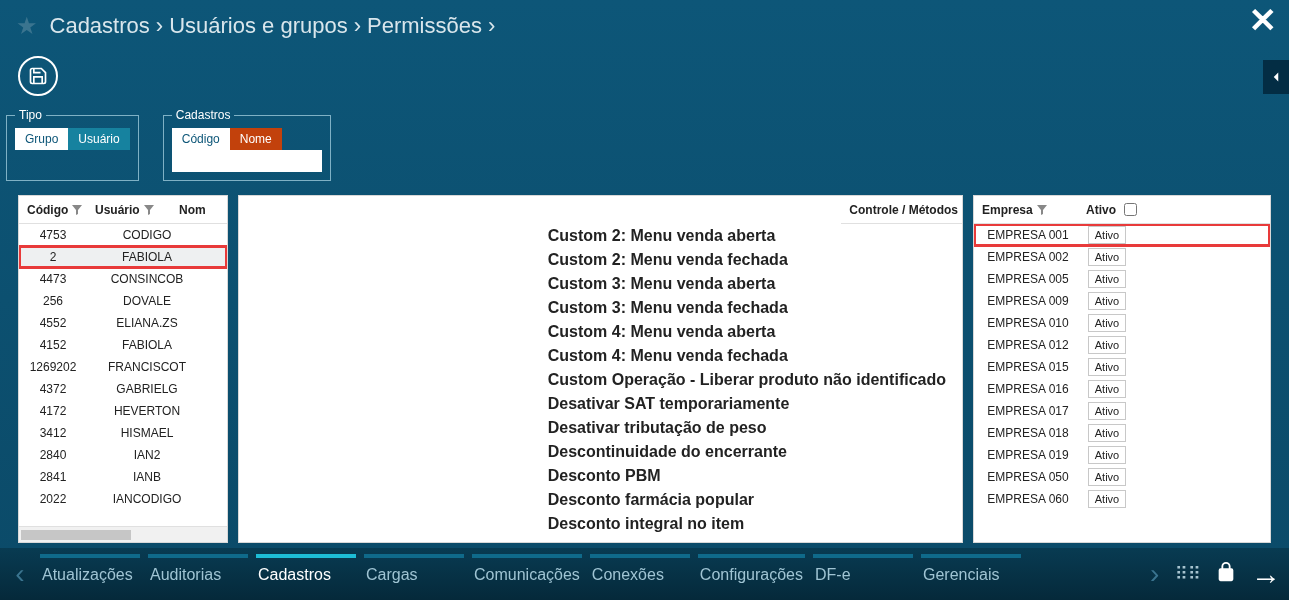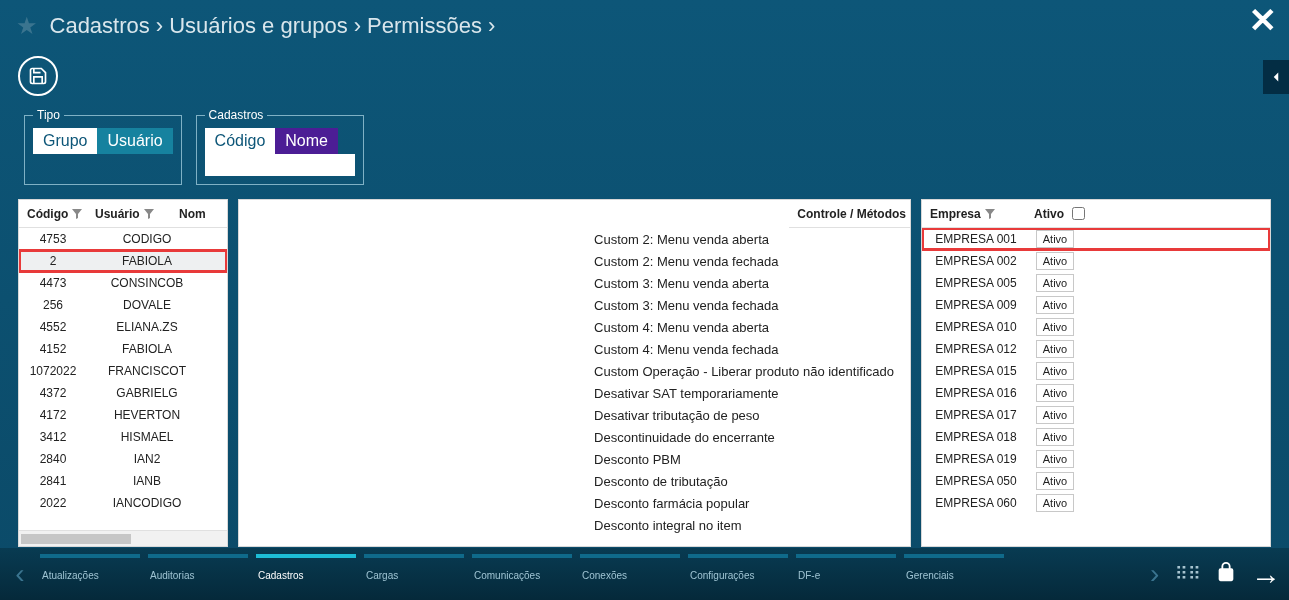--- a/index.html
+++ b/index.html
@@ -59,38 +59,38 @@
   border: 2px solid #fff;
   border-radius: 50%;
   display: flex;
   align-items: center;
   justify-content: center;
   cursor: pointer;
 }
 .save-btn svg { width: 20px; height: 20px; }
 .form-row {
   display: flex;
-  gap: 14px;
-  padding: 0 18px 14px 24px;
+  gap: 24px;
+  padding: 0 18px 14px 6px;
   margin-top: 8px;
 }
 fieldset.box {
   border: 1px solid #7fb1c5;
   padding: 6px 8px 8px 8px;
   color: #fff;
 }
 fieldset.box legend {
   font-size: 12px;
   padding: 0 4px;
   color: #fff;
 }
 .toggle-pair { display: flex; }
 .toggle-pair .opt {
   padding: 4px 10px;
-  font-size: 16px;
+  font-size: 12px;
   cursor: pointer;
 }
 .toggle-pair .opt.inactive { background: #16829f; color: #fff; }
 .search-input {
   width: 150px;
   height: 22px;
   border: none;
   padding: 2px 6px;
   font-size: 12px;
   vertical-align: top;
@@ -104,21 +104,21 @@
 .panel {
   background: #fff;
   color: #222;
   border: 1px solid #d8d8d8;
   position: relative;
   display: flex;
   flex-direction: column;
 }
 .panel.left { width: 210px; }
 .panel.mid { flex: 1; align-items: flex-end; }
-.panel.right { width: 350px; }
+.panel.right { width: 298px; }
 .grid-header {
   font-size: 12px;
   font-weight: bold;
   background: #fff;
   border-bottom: 1px solid #e0e0e0;
   display: flex;
   align-items: center;
   height: 28px;
   padding: 0 4px;
 }
@@ -154,26 +154,27 @@
   outline-offset: -2px;
   background: #eef0f1;
 }
 .panel.left .cell.c1 { width: 68px; }
 .panel.left .cell.c2 { width: 120px; }
 .panel.left .grid-header .col.c1 { width: 68px; }
 .panel.left .grid-header .col.c2 { width: 84px; }
 .panel.left .grid-header .col.c3 { width: 36px; }
 .mid-row {
   padding: 3px 16px;
-  font-size: 13px;
+  font-size: 16px;
   height: auto;
   min-height: 22px;
   display: flex;
   align-items: center;
   cursor: pointer;
+  font-weight: bold;
 }
 .panel.right .grid-header .col.c1 { width: 104px; }
 .panel.right .grid-header .col.c2 { width: 60px; }
 .panel.right .row .cell.c1 { width: 108px; }
 .panel.right .row .cell.c2 { width: 50px; }
 .panel.right .row .cell.c2 span {
   display: inline-block;
   border: 1px solid #c8c8c8;
   padding: 0 6px;
   font-size: 11px;
@@ -216,21 +217,21 @@
 .tabs-strip {
   flex: 1;
   display: flex;
   gap: 8px;
   align-items: flex-start;
   height: 100%;
   padding-top: 6px;
 }
 .tab {
   color: #9fc4d3;
-  font-size: 10px;
+  font-size: 16px;
   cursor: pointer;
   height: 38px;
   display: flex;
   align-items: center;
   padding: 0 2px;
   border-top: 4px solid #0f6a8a;
   min-width: 100px;
 }
 .tab.active { color: #fff; border-top-color: #1dbdd6; }
 .right-icons {
@@ -276,21 +277,21 @@
       <legend>Tipo</legend>
       <div class="toggle-pair">
         <div class="opt inactive" style="background:#fff;color:#0d5678">Grupo</div>
         <div class="opt" style="background:#16829f;color:#fff">Usuário</div>
       </div>
     </fieldset>
     <fieldset class="box">
       <legend>Cadastros</legend>
       <span class="toggle-pair">
         <span class="opt" style="background:#fff;color:#0d5678">Código</span>
-        <span class="opt" style="background:#4c1d95;color:#fff">Nome</span>
+        <span class="opt" style="background:#c2410c;color:#fff">Nome</span>
       </span>
       <input class="search-input" value="" style="">
     </fieldset>
   </div>
 
   <div class="panels">
 
     <div class="panel left">
       <div class="grid-header">
         <div class="col c1">
@@ -332,21 +333,21 @@
           </div>
           <div class="row">
             <div class="cell c1">4552</div>
             <div class="cell c2">ELIANA.ZS</div>
           </div>
           <div class="row">
             <div class="cell c1">4152</div>
             <div class="cell c2">FABIOLA</div>
           </div>
           <div class="row">
-            <div class="cell c1">1072022</div>
+            <div class="cell c1">1269202</div>
             <div class="cell c2">FRANCISCOT</div>
           </div>
           <div class="row">
             <div class="cell c1">4372</div>
             <div class="cell c2">GABRIELG</div>
           </div>
           <div class="row">
             <div class="cell c1">4172</div>
             <div class="cell c2">HEVERTON</div>
           </div>
@@ -381,21 +382,20 @@
           <div class="mid-row">Custom 2: Menu venda fechada</div>
           <div class="mid-row">Custom 3: Menu venda aberta</div>
           <div class="mid-row">Custom 3: Menu venda fechada</div>
           <div class="mid-row">Custom 4: Menu venda aberta</div>
           <div class="mid-row">Custom 4: Menu venda fechada</div>
           <div class="mid-row selected-method">Custom Operação - Liberar produto não identificado</div>
           <div class="mid-row">Desativar SAT temporariamente</div>
           <div class="mid-row">Desativar tributação de peso</div>
           <div class="mid-row">Descontinuidade do encerrante</div>
           <div class="mid-row">Desconto PBM</div>
-          <div class="mid-row">Desconto de tributação</div>
           <div class="mid-row">Desconto farmácia popular</div>
           <div class="mid-row">Desconto integral no item</div>
         </div>
     </div>
 
     <div class="panel right">
       <div class="grid-header">
         <div class="col c1">
             <span>Empresa</span>
           <span class="filter-ico">

